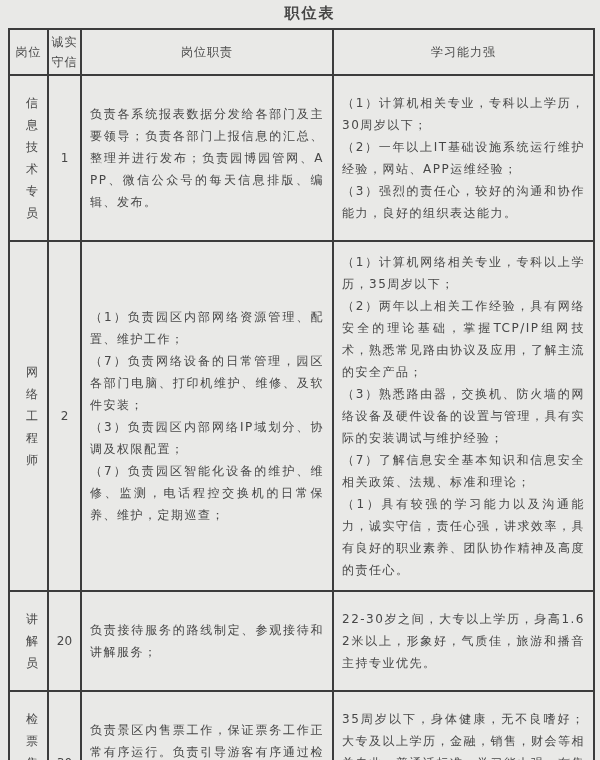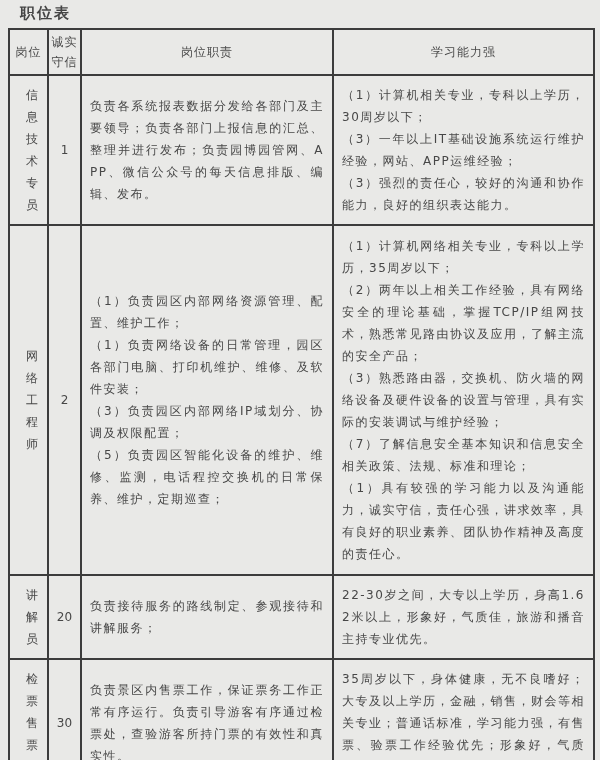--- a/index.html
+++ b/index.html
@@ -4,21 +4,21 @@
 <style>
   html,body{margin:0;padding:0;}
   body{
     width:600px;height:760px;
     background:#e9e9e7;
     font-family:"DejaVu Sans",sans-serif;
     color:#474747;
     overflow:hidden;
   }
   .title{
-    text-align:left;
+    text-align:center;
     font-size:15px;
     font-weight:bold;
     letter-spacing:2px;
     padding-top:4px;
     color:#454545;
     margin-left:20px;
   }
   table.job{
     border-collapse:collapse;
     table-layout:fixed;
@@ -37,21 +37,21 @@
     text-align:center;
     letter-spacing:1px;
     line-height:20px;
     padding:2px 1px;
     color:#4a4a4a;
   }
   td.pos{
     text-align:right;
     letter-spacing:1px;
     line-height:22px;
-    padding:8px;
+    padding:16px;
   }
   td.cnt{
     text-align:center;
     letter-spacing:0;
   }
   td.txt{
     padding:4px 8px;
     text-align:justify;
     letter-spacing:1.5px;
     line-height:22px;
@@ -86,32 +86,32 @@
   </thead>
   <tbody>
     <tr class="r1">
       <td class="pos">信息技术专员</td>
       <td class="cnt">1</td>
       <td class="txt">
         <p>负责各系统报表数据分发给各部门及主要领导；负责各部门上报信息的汇总、整理并进行发布；负责园博园管网、APP、微信公众号的每天信息排版、编辑、发布。</p>
       </td>
       <td class="txt">
         <p>（1）计算机相关专业，专科以上学历，30周岁以下；</p>
-        <p>（3）一年以上IT基础设施系统运行维护经验，网站、APP运维经验；</p>
+        <p>（2）一年以上IT基础设施系统运行维护经验，网站、APP运维经验；</p>
         <p>（3）强烈的责任心，较好的沟通和协作能力，良好的组织表达能力。</p>
       </td>
     </tr>
     <tr class="r2">
       <td class="pos">网络工程师</td>
       <td class="cnt">2</td>
       <td class="txt">
         <p>（1）负责园区内部网络资源管理、配置、维护工作；</p>
-        <p>（1）负责网络设备的日常管理，园区各部门电脑、打印机维护、维修、及软件安装；</p>
+        <p>（7）负责网络设备的日常管理，园区各部门电脑、打印机维护、维修、及软件安装；</p>
         <p>（3）负责园区内部网络IP域划分、协调及权限配置；</p>
-        <p>（5）负责园区智能化设备的维护、维修、监测，电话程控交换机的日常保养、维护，定期巡查；</p>
+        <p>（7）负责园区智能化设备的维护、维修、监测，电话程控交换机的日常保养、维护，定期巡查；</p>
       </td>
       <td class="txt">
         <p>（1）计算机网络相关专业，专科以上学历，35周岁以下；</p>
         <p>（2）两年以上相关工作经验，具有网络安全的理论基础，掌握TCP/IP组网技术，熟悉常见路由协议及应用，了解主流的安全产品；</p>
         <p>（3）熟悉路由器，交换机、防火墙的网络设备及硬件设备的设置与管理，具有实际的安装调试与维护经验；</p>
         <p>（7）了解信息安全基本知识和信息安全相关政策、法规、标准和理论；</p>
         <p>（1）具有较强的学习能力以及沟通能力，诚实守信，责任心强，讲求效率，具有良好的职业素养、团队协作精神及高度的责任心。</p>
       </td>
     </tr>
     <tr class="r3">

